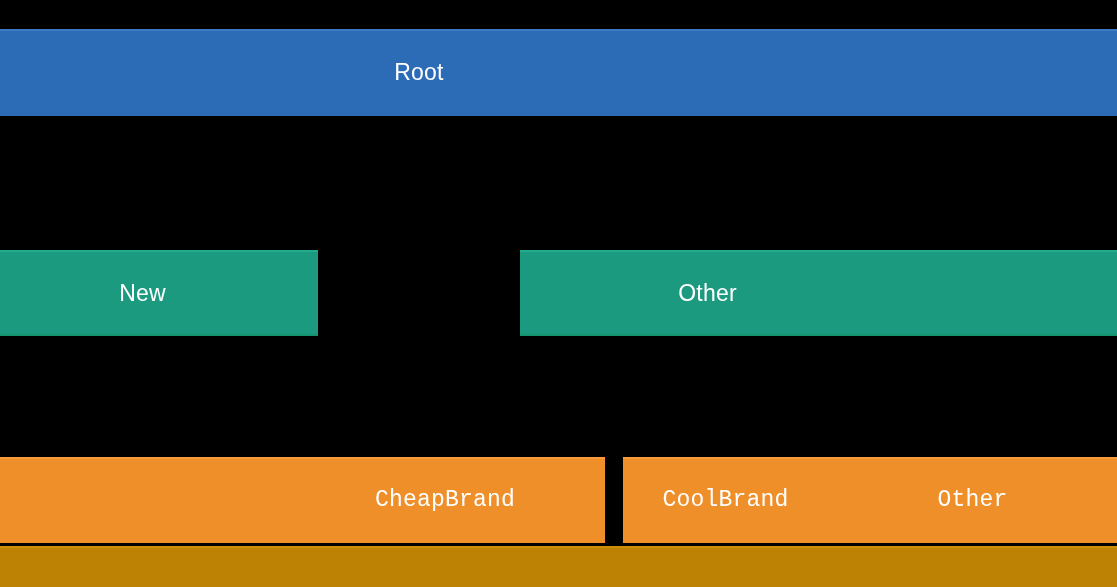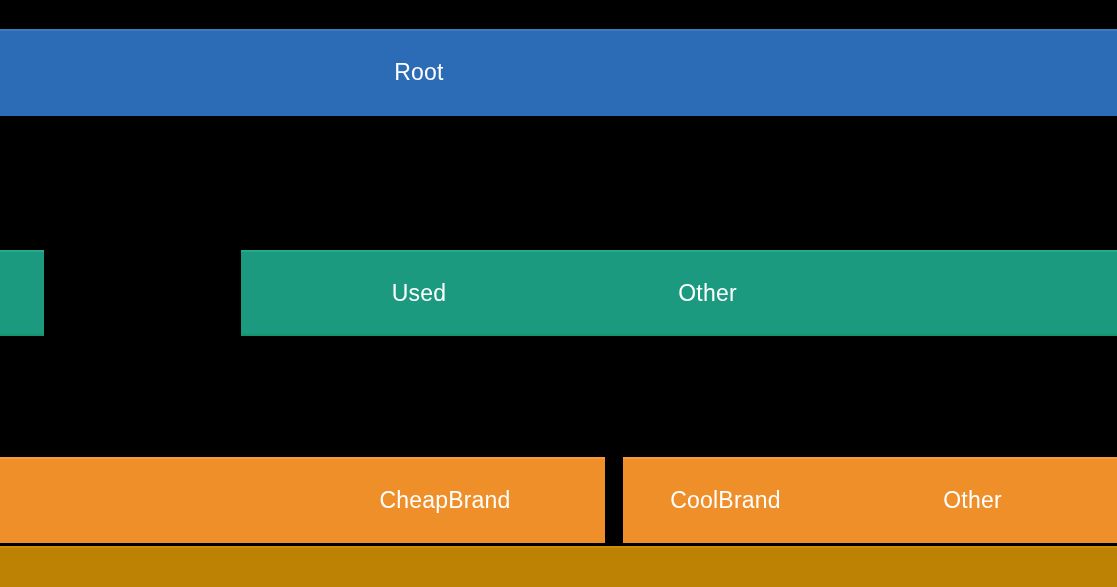--- a/index.html
+++ b/index.html
@@ -30,21 +30,21 @@
     justify-content: center;
     overflow: hidden;
     color: #ffffff;
     font-size: 23px;
     letter-spacing: 0.2px;
     line-height: 1;
     white-space: nowrap;
   }
   .seg.blue   { background: #2c6cb6; }
   .seg.teal   { background: #1b9a80; }
-  .seg.orange { background: #ef8f29; }
+  .seg.orange { background: #ef8f29; font-family: Liberation Mono, monospace; }
   .seg.gold   { background: #bd8204; }
 
   
   .seg.blue::before,
   .seg.teal::before,
   .seg.orange::before,
   .seg.gold::before {
     content: "";
     position: absolute;
     left: 0; right: 0; top: 0;
@@ -77,25 +77,25 @@
         <span class="seg-label">Root</span>
       </div>
       <div class="seg blue" style="left: 520px; width: 597px; background: rgb(44, 108, 182);">
         <span class="seg-label"></span>
       </div>
     </div>
     <div class="band" style="top: 250px; height: 86px;">
       <div class="seg teal" style="left: 0px; width: 44px; background: rgb(27, 154, 128);">
         <span class="seg-label"></span>
       </div>
+      <div class="seg teal" style="left: 44px; width: 197px; background: rgb(27, 154, 128);">
+        <span class="seg-label">New</span>
+      </div>
       <div class="seg teal" style="left: 241px; width: 77px; background: rgb(27, 154, 128);">
         <span class="seg-label"></span>
-      </div>
-      <div class="seg teal" style="left: 318px; width: 202px; background: rgb(27, 154, 128);">
-        <span class="seg-label">Used</span>
       </div>
       <div class="seg teal" style="left: 520px; width: 86px; background: rgb(27, 154, 128);">
         <span class="seg-label"></span>
       </div>
       <div class="seg teal" style="left: 606px; width: 203px; background: rgb(27, 154, 128);">
         <span class="seg-label">Other</span>
       </div>
       <div class="seg teal" style="left: 809px; width: 308px; background: rgb(27, 154, 128);">
         <span class="seg-label"></span>
       </div>

